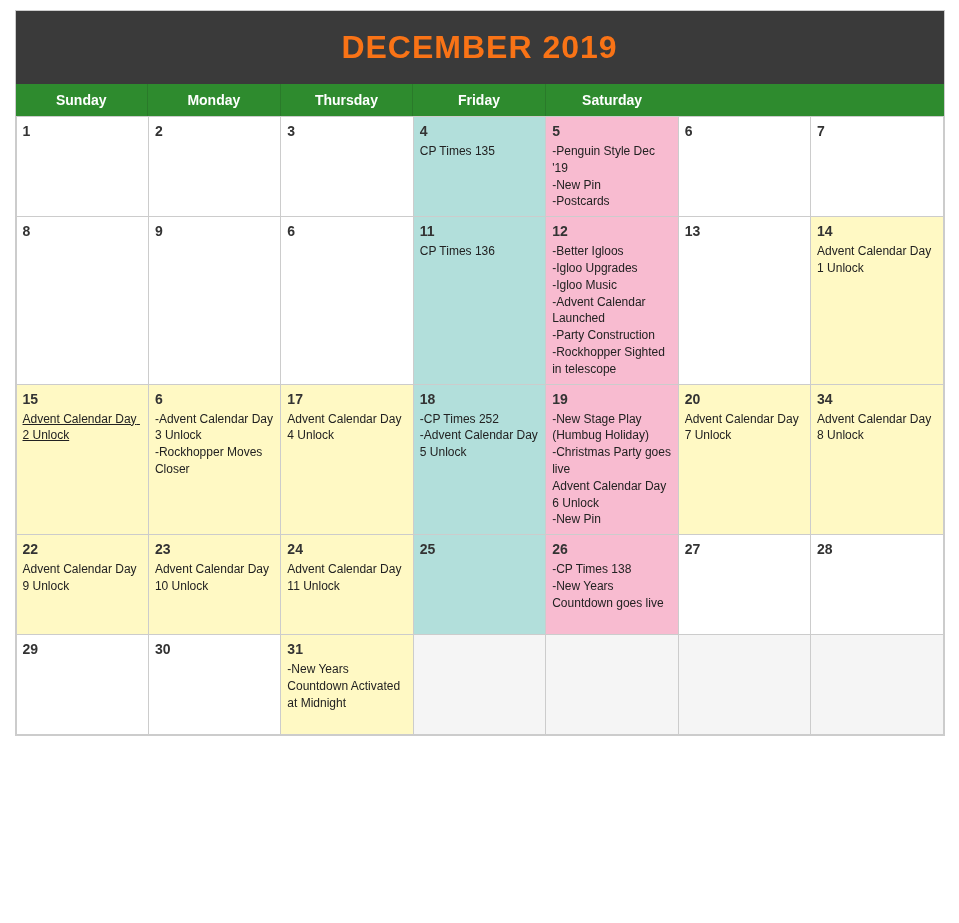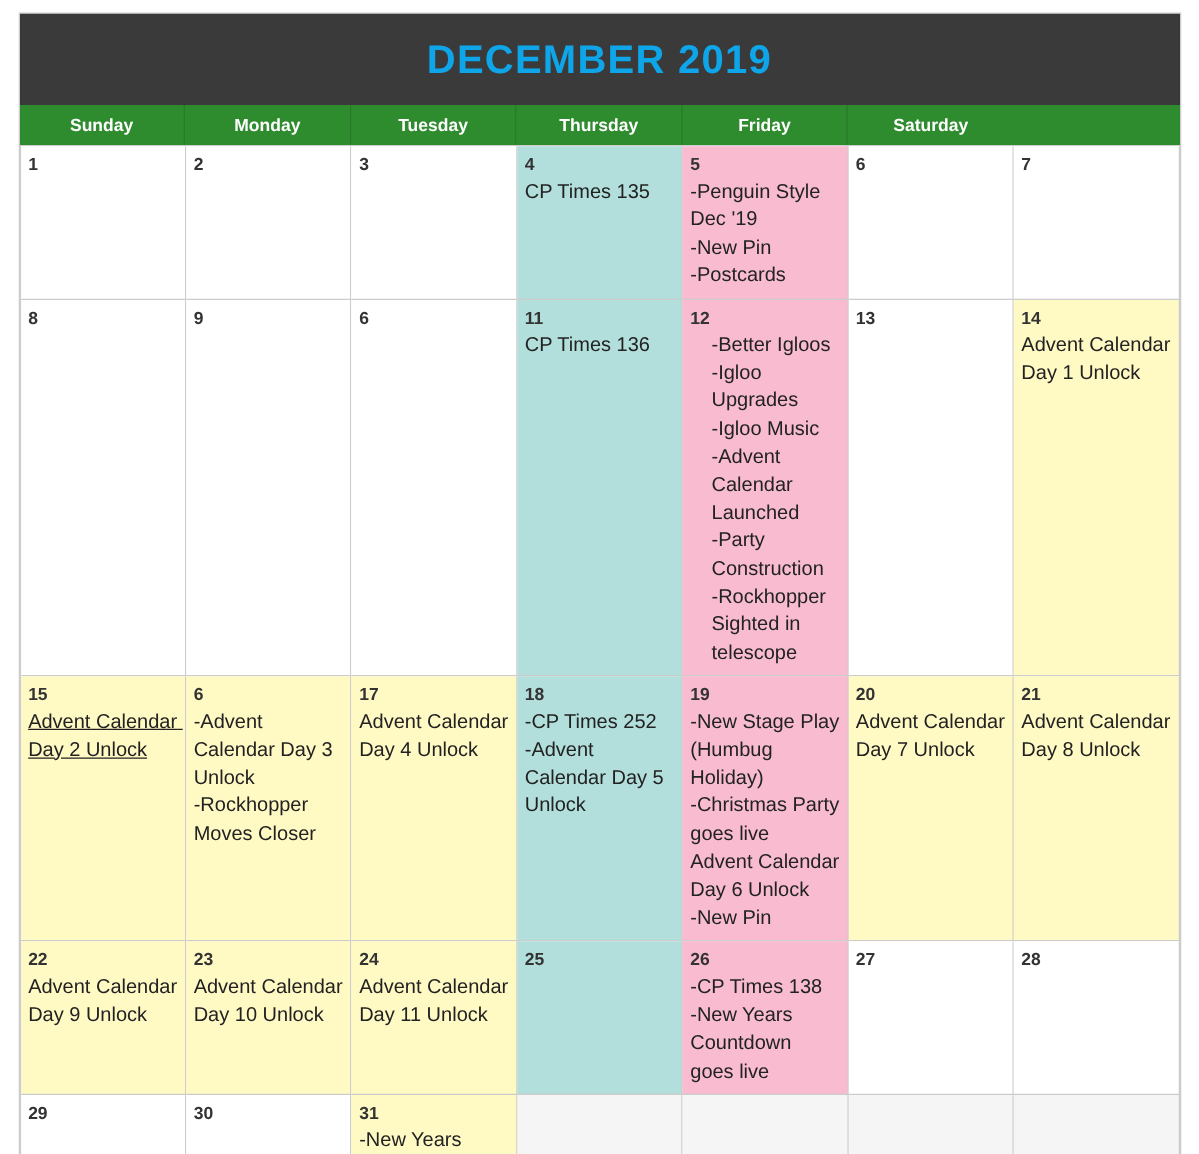--- a/index.html
+++ b/index.html
@@ -10,21 +10,21 @@
       justify-content: center;
       align-items: flex-start;
       padding: 10px;
     }
     .calendar-container {
       width: 930px;
       border: 1px solid #ccc;
     }
     .calendar-header {
       background: #3a3a3a;
-      color: #0ea5e9;
+      color: #f97316;
       text-align: center;
       padding: 18px 0;
       font-size: 32px;
       font-weight: bold;
       letter-spacing: 1px;
     }
     .day-headers {
       display: grid;
       grid-template-columns: repeat(7, 1fr);
       background: #2e8b2e;
@@ -57,34 +57,33 @@
     .cell.pink { background: #f8bbd0; }
     .cell.yellow { background: #fff9c4; }
     .cell.white { background: #ffffff; }
     .date-num {
       font-size: 14px;
       font-weight: bold;
       color: #333;
       margin-bottom: 4px;
     }
     .cell-content {
-      font-size: 16px;
+      font-size: 12px;
       color: #222;
       line-height: 1.4;
     }
   </style>
 </head>
 <body>
 
 <div class="calendar-container">
   <div class="calendar-header">DECEMBER 2019</div>
   <div class="day-headers">
       <div class="day-header">Sunday</div>
       <div class="day-header">Monday</div>
-      <div class="day-header">Tuesday</div>
       <div class="day-header">Thursday</div>
       <div class="day-header">Friday</div>
       <div class="day-header">Saturday</div>
     </div>
   <div class="calendar-grid">
       <div class="cell white">
         <div class="date-num">1</div>
       </div>
       <div class="cell white">
         <div class="date-num">2</div>
@@ -116,21 +115,21 @@
       </div>
       <div class="cell white">
         <div class="date-num">6</div>
       </div>
       <div class="cell cyan">
         <div class="date-num">11</div>
         <div class="cell-content" style="white-space: pre-wrap;">CP Times 136</div>
       </div>
       <div class="cell pink">
         <div class="date-num">12</div>
-        <div class="cell-content" style="white-space: pre-wrap; margin-left: 17px;">-Better Igloos
+        <div class="cell-content" style="white-space: pre-wrap;">-Better Igloos
 -Igloo Upgrades
 -Igloo Music
 -Advent Calendar Launched
 -Party Construction
 -Rockhopper Sighted in telescope</div>
       </div>
       <div class="cell white">
         <div class="date-num">13</div>
       </div>
       <div class="cell yellow">
@@ -160,21 +159,21 @@
         <div class="cell-content" style="white-space: pre-wrap;">-New Stage Play (Humbug Holiday)
 -Christmas Party goes live
 Advent Calendar Day 6 Unlock
 -New Pin</div>
       </div>
       <div class="cell yellow">
         <div class="date-num">20</div>
         <div class="cell-content" style="white-space: pre-wrap;">Advent Calendar Day 7 Unlock</div>
       </div>
       <div class="cell yellow">
-        <div class="date-num">21</div>
+        <div class="date-num">34</div>
         <div class="cell-content" style="white-space: pre-wrap;">Advent Calendar Day 8 Unlock</div>
       </div>
       <div class="cell yellow">
         <div class="date-num">22</div>
         <div class="cell-content" style="white-space: pre-wrap;">Advent Calendar Day 9 Unlock</div>
       </div>
       <div class="cell yellow">
         <div class="date-num">23</div>
         <div class="cell-content" style="white-space: pre-wrap;">Advent Calendar Day 10 Unlock</div>
       </div>

